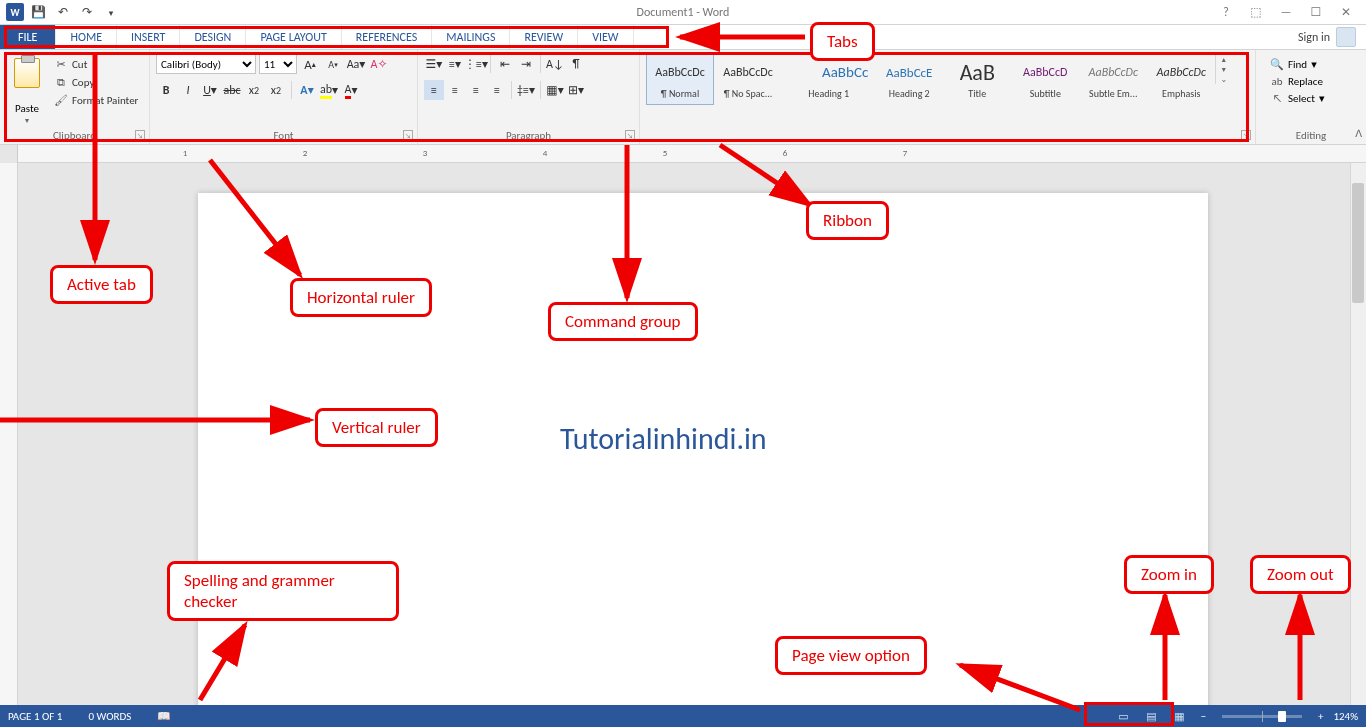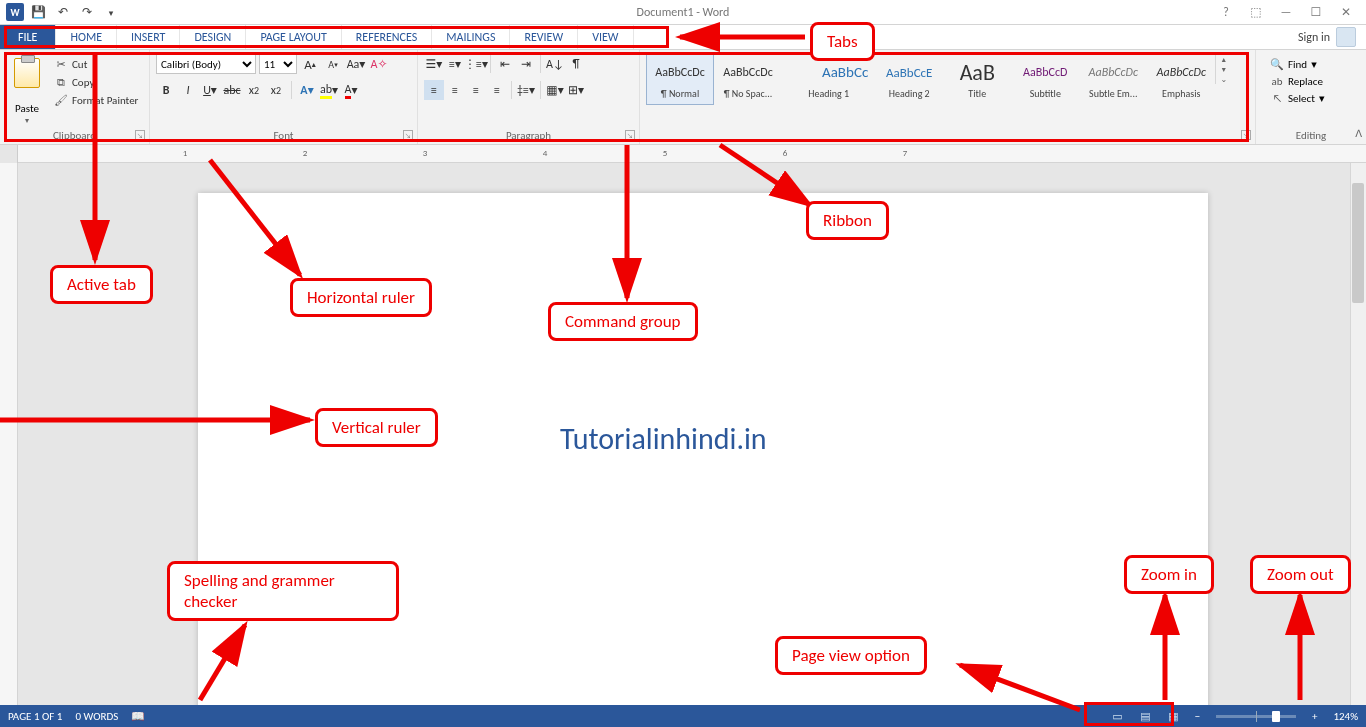--- a/index.html
+++ b/index.html
@@ -51,21 +51,21 @@
 .ruler-h{height:18px;background:#f6f6f6;border-bottom:1px solid #d4d4d4;position:relative;font-size:9px;color:#666}
 .ruler-h .num{position:absolute;top:2px;transform:translateX(-50%)}
 .ruler-corner{position:absolute;left:0;top:0;width:18px;height:18px;background:#e6e6e6;border-right:1px solid #ccc}
 .workspace{position:relative;height:545px;background:#e6e6e6;display:flex}
 .ruler-v{width:18px;background:#f6f6f6;border-right:1px solid #d4d4d4;position:relative}
 .page-area{flex:1;position:relative;overflow:hidden}
 .page{position:absolute;left:180px;top:30px;width:1010px;height:700px;background:#fff;box-shadow:0 0 6px rgba(0,0,0,.2)}
 .scroll-v{position:absolute;right:0;top:0;bottom:0;width:16px;background:#f0f0f0;border-left:1px solid #d6d6d6}
 .scroll-thumb{position:absolute;right:2px;top:20px;width:12px;height:120px;background:#c9c9c9;border-radius:2px}
 .status-bar{height:22px;background:#2b579a;color:#fff;display:flex;align-items:center;font-size:11px;padding:0 8px;position:absolute;bottom:0;left:0;right:0}
-.status-left{display:flex;gap:13px;align-items:flex-end}
+.status-left{display:flex;gap:26px;align-items:flex-end}
 .status-right{margin-left:auto;display:flex;align-items:center;gap:6px}
 .view-btn{width:22px;height:18px;display:flex;align-items:center;justify-content:center;cursor:pointer;color:#cde}
 .zoom-slider{width:80px;height:3px;background:#6b8bb8;position:relative;margin:0 6px}
 .zoom-slider::before{content:"";position:absolute;left:50%;top:-4px;width:1px;height:11px;background:#9ab}
 .zoom-handle{position:absolute;top:-4px;width:8px;height:11px;background:#fff;border-radius:1px}
 .callout{position:absolute;border:3px solid #ee0000;border-radius:8px;background:#fff;padding:6px 14px;color:#ee0000;font-size:17px;font-weight:500;z-index:50;white-space:nowrap}
 .red-box{position:absolute;border:3px solid #ee0000;z-index:40;pointer-events:none}
 .arrow{position:absolute;z-index:45;pointer-events:none}
 .watermark{position:absolute;left:560px;top:420px;font-size:30px;color:#2b579a;font-weight:500;z-index:30}
 </style>
@@ -288,21 +288,21 @@
   </div>
   <div class="status-right">
     <div class="view-btn">▭</div>
     <div class="view-btn">▤</div>
     <div class="view-btn">▦</div>
     <span style="cursor:pointer;padding:0 4px">−</span>
     <div class="zoom-slider">
         <div class="zoom-handle" style="left:56px"></div>
       </div>
     <span style="cursor:pointer;padding:0 4px">+</span>
-    <span style="margin-left:6px">124%</span>
+    <span style="">124%</span>
   </div>
 </div>
 
 <div class="red-box" style="left:4px;top:26px;width:665px;height:22px"></div>
 <div class="red-box" style="left:4px;top:52px;width:1245px;height:90px"></div>
 <div class="red-box" style="left:1084px;top:702px;width:90px;height:24px"></div>
 
 <div class="callout" style="left:810px;top:22px">Tabs</div>
 <div class="callout" style="left:50px;top:265px">Active tab</div>
 <div class="callout" style="left:290px;top:278px">Horizontal ruler</div>

